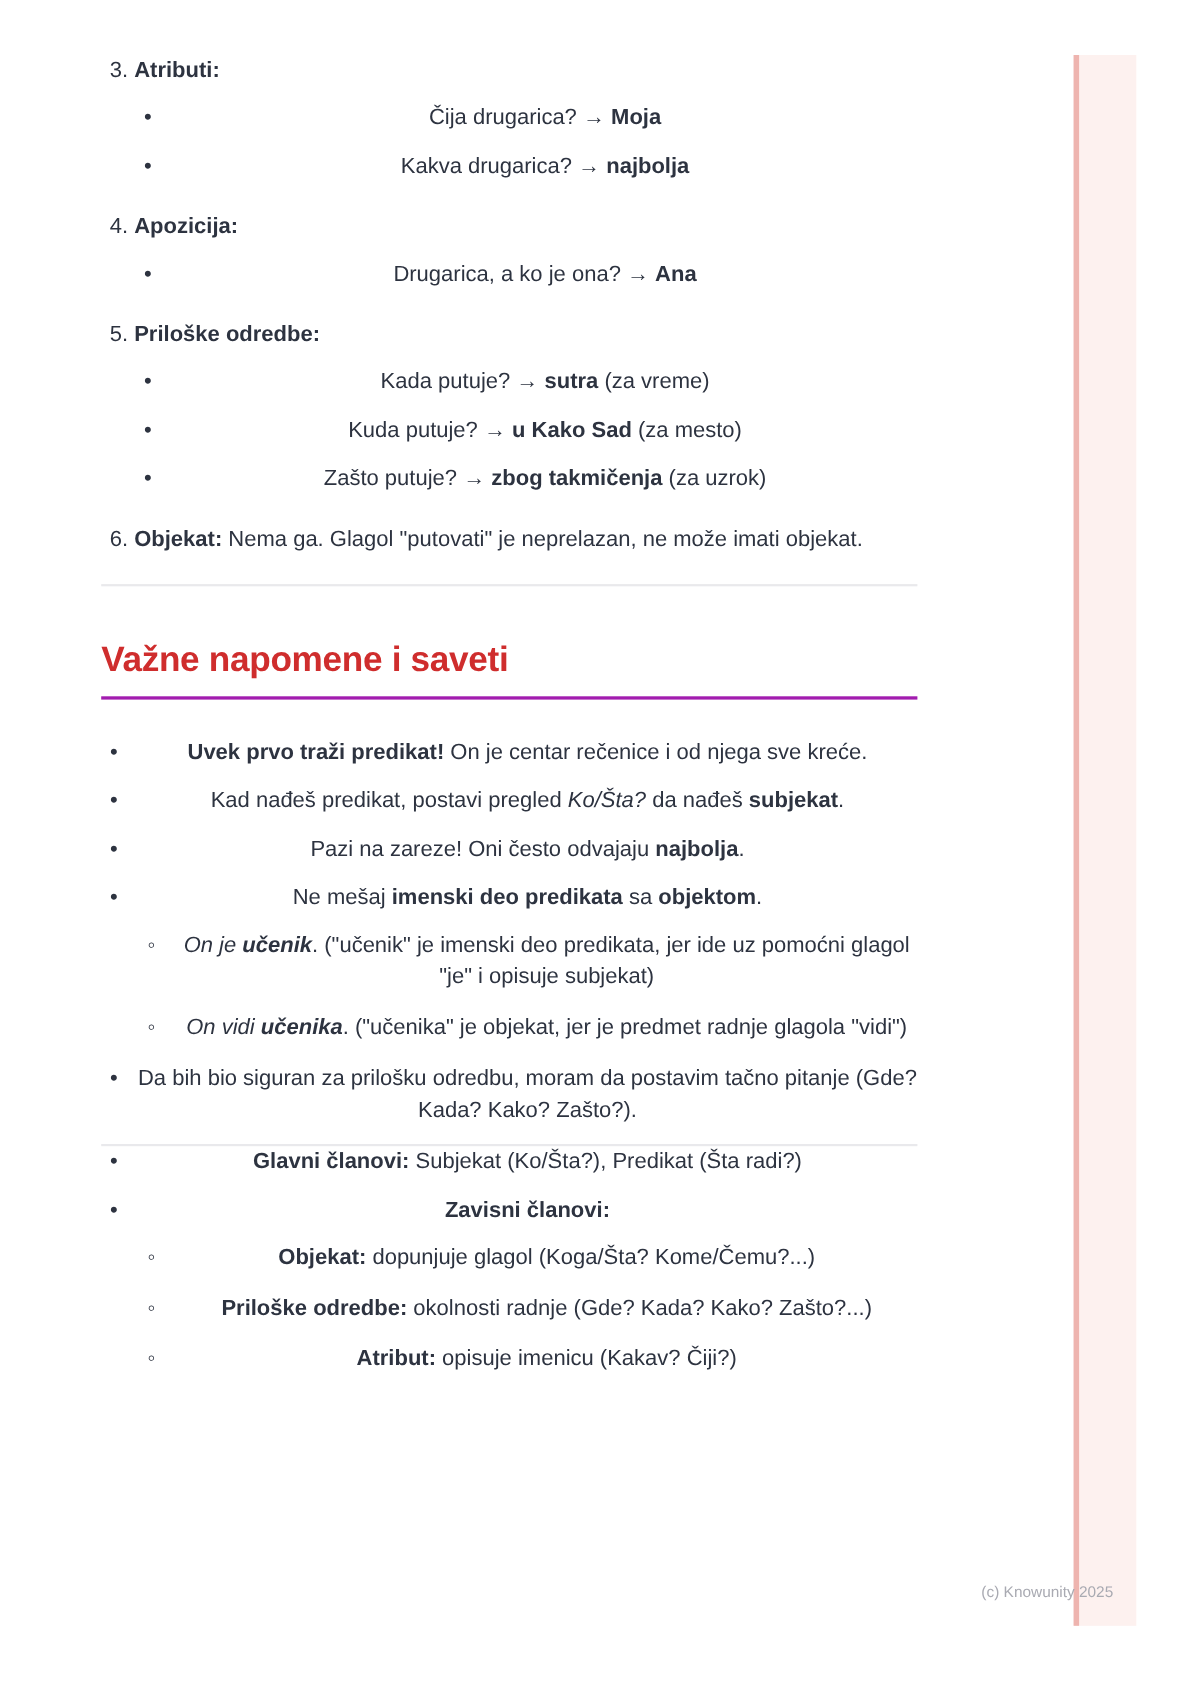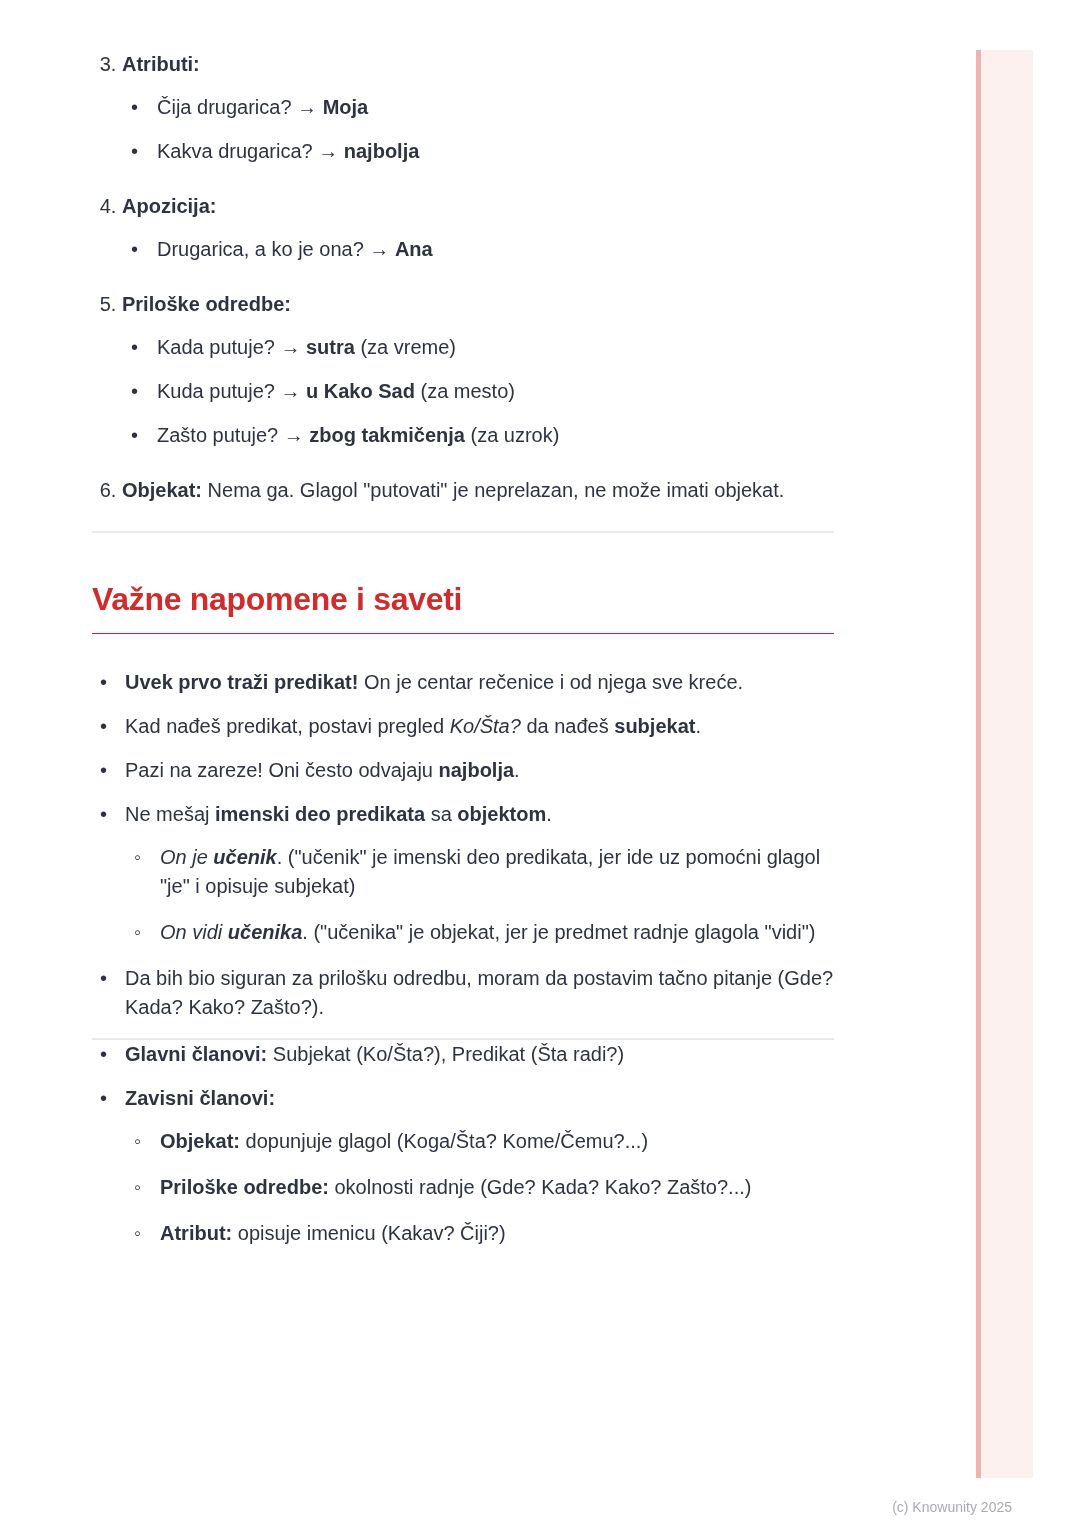--- a/index.html
+++ b/index.html
@@ -14,46 +14,46 @@
     background:#fdf1ef;border-left:5px solid #eeb4af;z-index:0;
   }
   .content{position:absolute;left:92px;top:50px;width:742px;z-index:1;}
 
   
   ol.main{margin:0;padding:0 0 0 30px;list-style:decimal outside;}
   ol.main > li{margin-bottom:26px;}
   ol.main > li::marker{color:#2d3340;font-weight:normal;}
 
   
-  .blist{list-style:none;margin:14px 0 0 0;padding:0;}
+  .blist{list-style:none;margin:14px 0 0 0;padding:0;text-align:center;}
   .blist > li{position:relative;margin-bottom:15px;}
   .blist > li:last-child{margin-bottom:0;}
   ol.main .blist > li{padding-left:35px;}
   ol.main .blist > li::before{content:"\2022";position:absolute;left:9px;}
 
   .blist.top{margin-top:0;}
   .blist.top > li{padding-left:33px;margin-bottom:15px;}
   .blist.top > li::before{content:"\2022";position:absolute;left:8px;}
 
   .blist.sub{margin-top:14px;}
   .blist.sub > li{padding-left:35px;margin-bottom:17px;}
   .blist.sub > li::before{content:"\25E6";position:absolute;left:9px;}
 
   .divider{border:none;border-top:2px solid #e9e9ec;margin:16px 0 0 0;}
   h2.section-heading{
     font-size:32px;line-height:1.15;font-weight:bold;color:#cf2d2d;
     letter-spacing:-0.3px;margin:48px 0 34px 0;padding-bottom:15px;
-    border-bottom:1px solid #a21caf;
+    border-bottom:3px solid #a21caf;
   }
 
   .b{font-weight:bold;}
   .i{font-style:italic;}
 
   .footer{
-    position:absolute;left:0;top:1498px;width:1012px;text-align:right;
+    position:absolute;left:0;top:1438px;width:1012px;text-align:right;
     font-size:14px;line-height:18px;color:#a9aab2;z-index:2;
   }
 </style>
 </head>
 <body>
 
 <div class="accent-bar"></div>
 
 <main class="content">
   <ol class="main" id="numbered-list" start="3">

